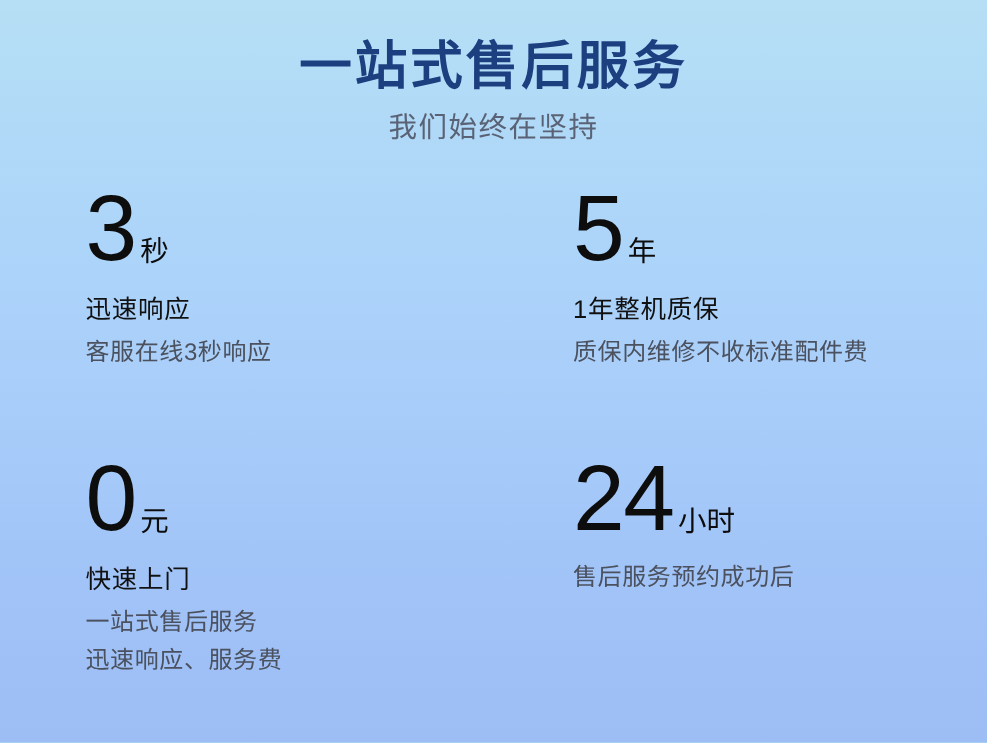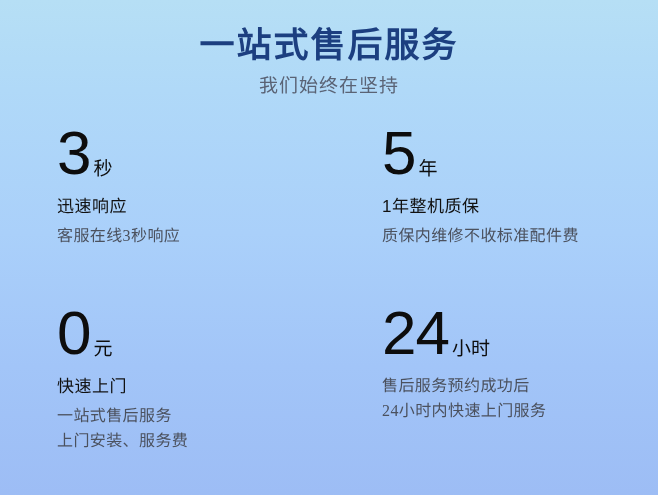--- a/index.html
+++ b/index.html
@@ -104,21 +104,20 @@
     line-height: 22px;
     font-weight: normal;
     color: #111111;
     letter-spacing: 0.5px;
     margin: 8px 0 0 0;
   }
   .f-lines {
     margin: 5px 0 0 0;
     padding: 0;
     list-style: none;
-    font-family: Liberation Serif, serif;
   }
   .f-line {
     font-size: 16px;
     line-height: 25px;
     color: #4b515e;
     letter-spacing: 0.4px;
     white-space: nowrap;
   }
 </style>
 </head>
@@ -156,29 +155,28 @@
     </div>
 
     <div class="feature col-left">
       <div class="stat-row">
         <span class="stat-number">0</span>
         <span class="stat-unit">元</span>
       </div>
       <div class="f-heading">快速上门</div>
       <ul class="f-lines">
         <li class="f-line">一站式售后服务</li>
-        <li class="f-line">上门安装、服务费</li>
+        <li class="f-line">迅速响应、服务费</li>
       </ul>
     </div>
 
     <div class="feature col-right">
       <div class="stat-row">
         <span class="stat-number">24</span>
         <span class="stat-unit">小时</span>
       </div>
       <ul class="f-lines">
         <li class="f-line">售后服务预约成功后</li>
-        <li class="f-line">24小时内快速上门服务</li>
       </ul>
     </div>
 
   </div>
 </div>
 
 </body></html>

